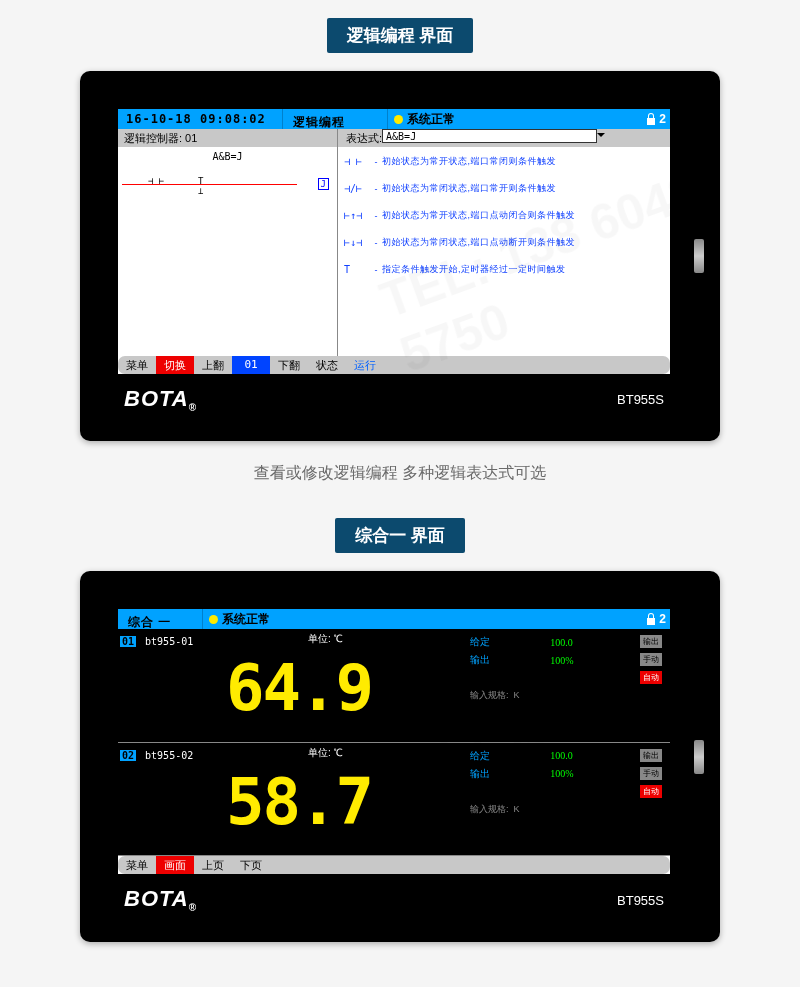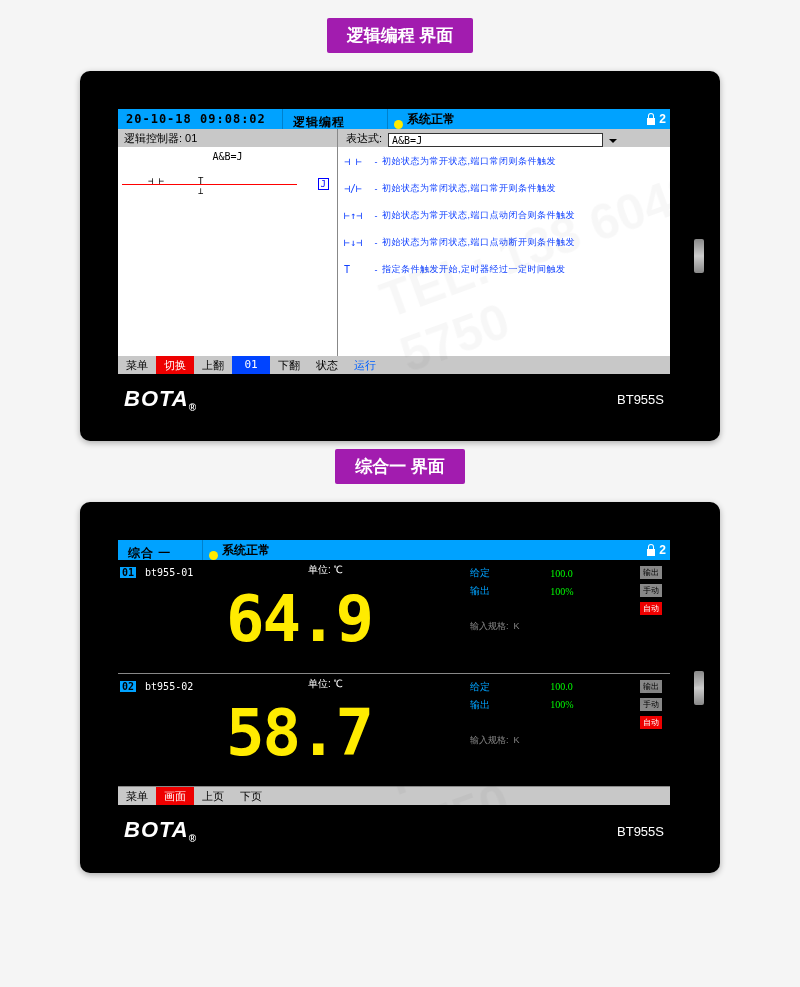--- a/index.html
+++ b/index.html
@@ -1,61 +1,61 @@
 <!DOCTYPE html>
 <html><head>
 <meta charset="utf-8">
 <style>
 * { margin: 0; padding: 0; box-sizing: border-box; }
 body { background: #f5f5f5; width: 800px; font-family: "Microsoft YaHei", sans-serif; }
 .wrap { padding: 10px 0; }
 
-.badge { background: #a21caf; color: #fff; padding: 6px 20px; font-size: 17px; font-weight: bold; display: inline-block; border-radius: 2px; }
+.badge { background: #0c4a6e; color: #fff; padding: 6px 20px; font-size: 17px; font-weight: bold; display: inline-block; border-radius: 2px; }
 .badge-row { text-align: center; margin: 8px 0 18px; }
 
 .device { margin: 0 auto; width: 640px; background: #000; border-radius: 10px; padding: 38px 50px 10px 38px; position: relative; box-shadow: 0 2px 6px rgba(0,0,0,0.3); }
 .screen { background: #fff; width: 100%; height: 265px; position: relative; }
 .slot { position: absolute; right: 16px; top: 50%; transform: translateY(-50%); width: 10px; height: 34px; background: linear-gradient(#888,#ccc,#888); border-radius: 2px; }
 .brand-row { display: flex; justify-content: space-between; align-items: center; color: #fff; padding: 12px 6px 18px; }
 .brand { font-style: italic; font-weight: bold; font-size: 22px; letter-spacing: 1px; }
 .brand sub { font-size: 10px; font-style: normal; }
 .model { font-size: 13px; }
 
 .caption { text-align: center; color: #6a6a6a; font-size: 16px; margin: 22px 0 34px; }
 
 .hdr { background: #00a2ff; color: #000; display: flex; font-size: 12px; height: 20px; line-height: 20px; font-weight: bold; }
 .hdr .dt { padding: 0 8px; letter-spacing: 1px; border-right: 1px solid #0080cc; width: 165px; font-family: monospace; }
 .hdr .title { padding: 3px 10px; border-right: 1px solid #0080cc; letter-spacing: 1px; }
 .hdr .title.w { width: 105px; }
-.hdr .status { flex: 1; padding-left: 6px; display: flex; align-items: flex-end; }
+.hdr .status { flex: 1; padding-left: 6px; display: flex; align-items: center; }
 .hdr .status .dot { width: 9px; height: 9px; background: #ffeb00; border-radius: 50%; margin-right: 4px; }
 .hdr .lock { width: 28px; color: #fff; text-align: center; }
 .hdr .lock svg { vertical-align: -2px; }
 
 .sub { background: #c8c8c8; color: #000; height: 18px; line-height: 18px; font-size: 11px; display: flex; }
 .sub .l { width: 220px; padding-left: 6px; border-right: 1px solid #888; }
-.sub .r { padding-left: 8px; display: flex; align-items: flex-end; gap: 6px; }
+.sub .r { padding-left: 8px; display: flex; align-items: flex-start; }
 .sub .r input { height: 14px; width: 215px; font-size: 10px; font-family: monospace; border: 1px solid #333; background: #fff; padding: 0 3px; }
 .sub .dd { border: 4px solid transparent; border-top-color: #000; margin-top: 4px; }
 
 .body1 { display: flex; height: 209px; }
 .left1 { width: 220px; border-right: 1px solid #888; position: relative; }
 .left1 .formula { text-align: center; font-size: 10px; padding: 4px 0; font-family: monospace; }
 .ladder { position: relative; height: 26px; margin: 6px 0; }
 .wire { position: absolute; top: 12px; height: 1px; background: #f00; }
 .ladder .sym { position: absolute; top: 4px; font-size: 9px; color: #000; font-family: monospace; white-space: pre; }
 .ladder .boxj { position: absolute; right: 8px; top: 6px; border: 1px solid #00f; color: #00f; font-size: 9px; padding: 0 2px; font-family: monospace; }
 
 .right1 { flex: 1; padding: 8px 6px; font-size: 9px; color: #1040ff; }
 .right1 .row { display: flex; align-items: center; margin-bottom: 14px; }
 .right1 .ico { width: 26px; color: #1040ff; font-family: monospace; font-size: 10px; }
 .right1 .dash { width: 12px; text-align: center; }
 .right1 .txt { letter-spacing: 0.5px; }
 
-.btm { height: 18px; background: #c8c8c8; display: flex; font-size: 11px; }
+.btm { height: 18px; background: #c8c8c8; display: flex; font-size: 11px; border-radius: 7px; }
 .btm .b { padding: 0; width: 38px; text-align: center; line-height: 18px; }
 .btm .b.red { background: #e00; color: #fff; }
 .btm .b.blue { background: #0044ff; color: #fff; font-family: monospace; }
 .btm .b.run { color: #0060ff; }
 .btm .sp { flex: 1; }
 
 
 .body2 { height: 227px; background: #000; display: flex; flex-direction: column; }
 .chan { flex: 0 0 50%; border-bottom: 1px solid #888; display: flex; color: #fff; position: relative; }
 .chan .idbox { position: absolute; top: 2px; left: 2px; }
@@ -81,21 +81,21 @@
 </head>
 <body>
 
 <div class="wrap">
 
 <div class="badge-row"><span class="badge">逻辑编程 界面</span></div>
 
 <div class="device">
   <div class="screen">
     <div class="hdr">
-      <div class="dt">20-10-18  09:08:02</div>
+      <div class="dt">16-10-18  09:08:02</div>
       <div class="title w">逻辑编程</div>
       <div class="status">
         <span class="dot"></span>
         <span>系统正常</span>
       </div>
       <div class="lock">
         <svg width="10" height="12" viewBox="0 0 10 12">
               <path fill="#fff" d="M2 5V3a3 3 0 016 0v2h1v7H1V5h1zm1 0h4V3a2 2 0 00-4 0v2z"></path>
             </svg>
         <span>2</span>
@@ -158,20 +158,21 @@
       <div class="sp"></div>
     </div>
   </div>
   <div class="slot"></div>
   <div class="brand-row">
     <span class="brand"><span>BOTA</span><sub>®</sub></span>
     <span class="model">BT955S</span>
   </div>
 </div>
 
+<div class="caption">查看或修改逻辑编程 多种逻辑表达式可选</div>
 
 <div class="badge-row"><span class="badge">综合一 界面</span></div>
 
 <div class="device">
   <div class="screen">
     <div class="hdr hdr2">
       <div class="title">综合    一</div>
       <div class="status">
         <span class="dot"></span>
         <span>系统正常</span>

